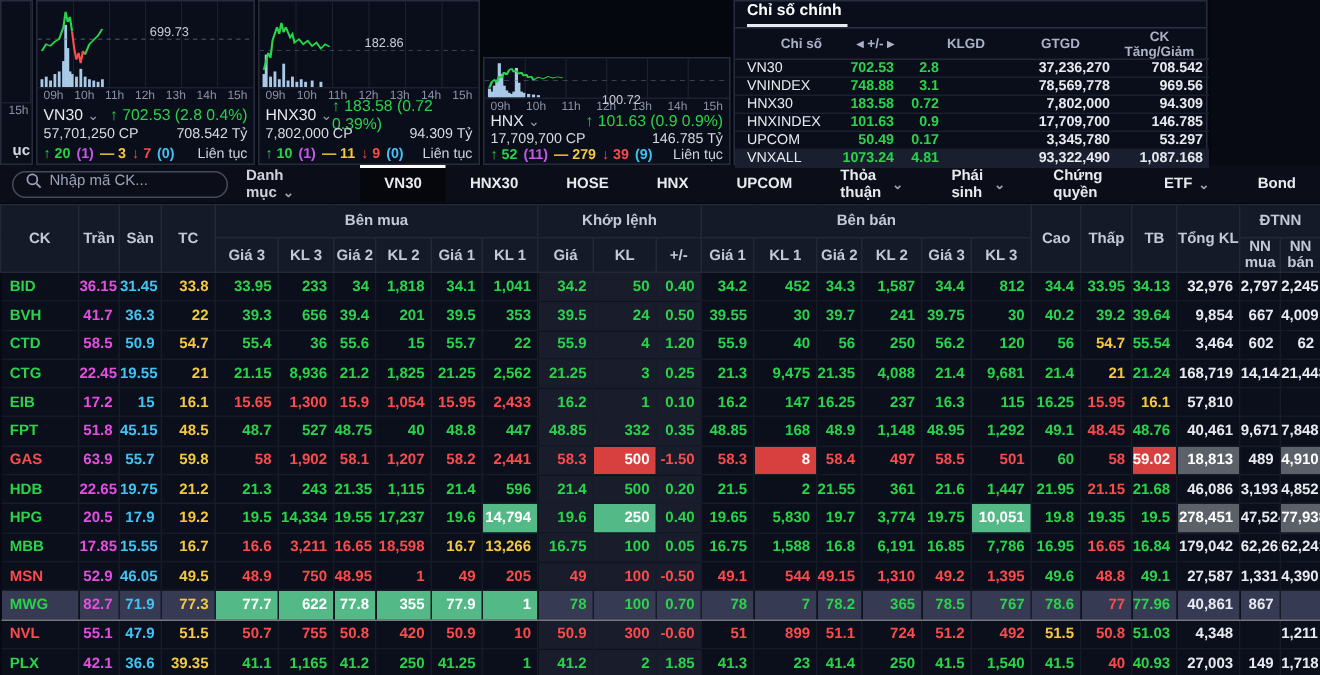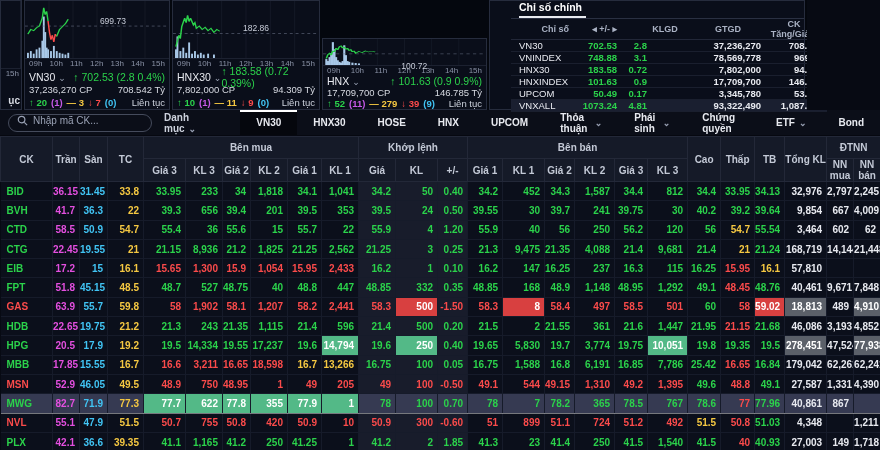--- a/index.html
+++ b/index.html
@@ -27,21 +27,21 @@
   .info1 { height:14px; display:flex; justify-content:space-between; align-items:center; padding:0 4px; font-size:10.5px; font-weight:normal; }
   .info1 .nm { color:#e8eaf0; cursor:pointer; }
   .info1 .chev { color:#9aa2b5; font-size:9px; margin-left:3px; }
   .info1 .val { color:#2bd24b; }
   .info2 { height:12px; display:flex; justify-content:space-between; padding:0 4px; font-size:9.5px; color:#d7dae2; }
   .info3 { height:13px; display:flex; align-items:center; gap:4px; padding:0 4px; font-size:9.5px; font-weight:bold; }
   .info3 .up { color:#2bd24b; } .info3 .upp { color:#c65ae8; }
   .info3 .flat { color:#f5c842; } .info3 .dn { color:#fb4b4b; } .info3 .dnp { color:#41c4f4; }
   .info3 .st { margin-left:auto; color:#cdd2dd; font-weight:normal; }
   
-  .idx { width:316px; background:#0a0e1a; border:1px solid #262c3d; display:flex; flex-direction:column;padding-left:21px; }
+  .idx { width:316px; background:#0a0e1a; border:1px solid #262c3d; display:flex; flex-direction:column; }
   .idx-title-bar { height:20px; border-bottom:1px solid #2a3042; display:flex; align-items:flex-end; padding-left:8px; }
   .idx-title { font-size:10.5px; font-weight:bold; color:#fff; border-bottom:2px solid #e8eaf0; padding:0 4px 3px 0; cursor:pointer; }
   .idx table { width:100%; border-collapse:collapse; table-layout:fixed; }
   .idx th { font-size:9px; color:#aab2c4; font-weight:bold; height:16px; border-bottom:1px solid #222738; text-align:right; padding-right:4px; }
   .idx th:first-child { text-align:left; padding-left:8px; }
   .idx td { font-size:9.5px; font-weight:bold; height:12px; text-align:right; padding-right:4px; border-bottom:1px solid #1a1f2e; white-space:nowrap; overflow:hidden; }
   .idx td:first-child { text-align:left; padding-left:8px; color:#e8eaf0; font-weight:normal; }
   .idx tr.hl { background:#1a1f30; }
   .fill { flex:1; background:#070a13; }
   
@@ -120,21 +120,21 @@
           <span>12h</span>
           <span>13h</span>
           <span>14h</span>
           <span>15h</span>
         </div>
         <div class="info1">
           <span class="nm">VN30<span class="chev">⌄</span></span>
           <span class="val">↑ 702.53 (2.8 0.4%)</span>
         </div>
         <div class="info2">
-          <span>37,236,270 CP</span>
+          <span>57,701,250 CP</span>
           <span>708.542 Tỷ</span>
         </div>
         <div class="info3">
           <span class="up">↑ 20</span>
           <span class="upp">(1)</span>
           <span class="flat">— 3</span>
           <span class="dn">↓ 7</span>
           <span class="dnp">(0)</span>
           <span class="st">Liên tục</span>
         </div>
@@ -694,21 +694,21 @@
           <td class="c-y">13,266</td>
           <td class="c-g band">16.75</td>
           <td class="c-g band">100</td>
           <td class="c-g band">0.05</td>
           <td class="c-g">16.75</td>
           <td class="c-g">1,588</td>
           <td class="c-g">16.8</td>
           <td class="c-g">6,191</td>
           <td class="c-g">16.85</td>
           <td class="c-g">7,786</td>
-          <td class="c-g">25.42</td>
+          <td class="c-g">16.95</td>
           <td class="c-r">16.65</td>
           <td class="c-g">16.84</td>
           <td class="c-w">179,042</td>
           <td class="c-w">62,261</td>
           <td class="c-w">62,241</td>
         </tr>
         <tr>
           <td class="c-r tick">MSN</td>
           <td class="c-m">52.9</td>
           <td class="c-c">46.05</td>

